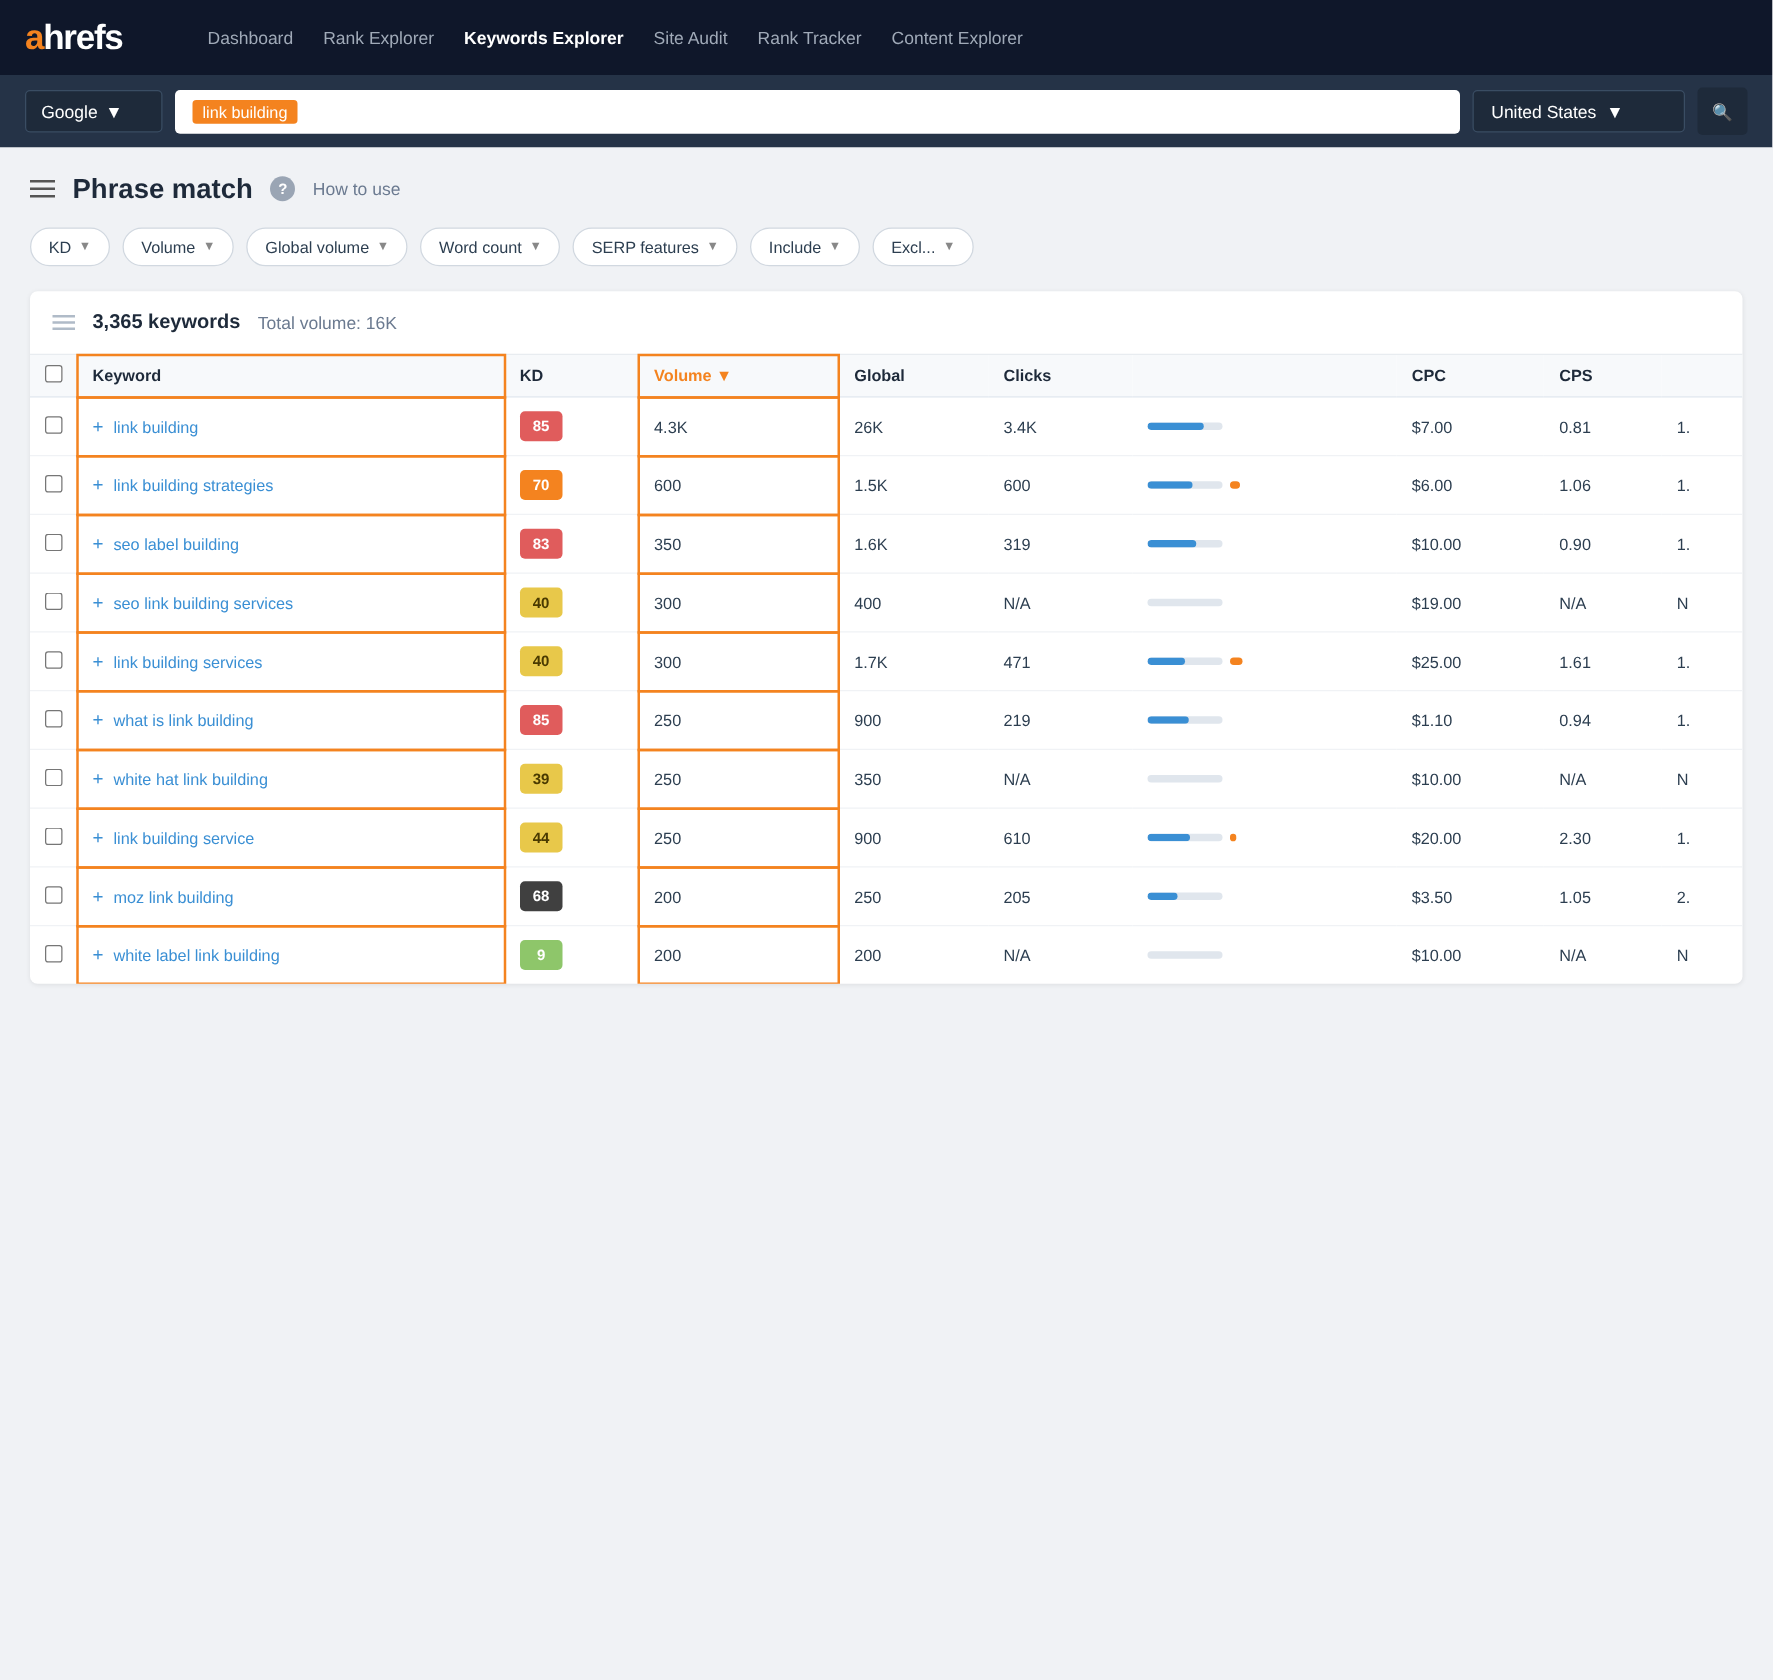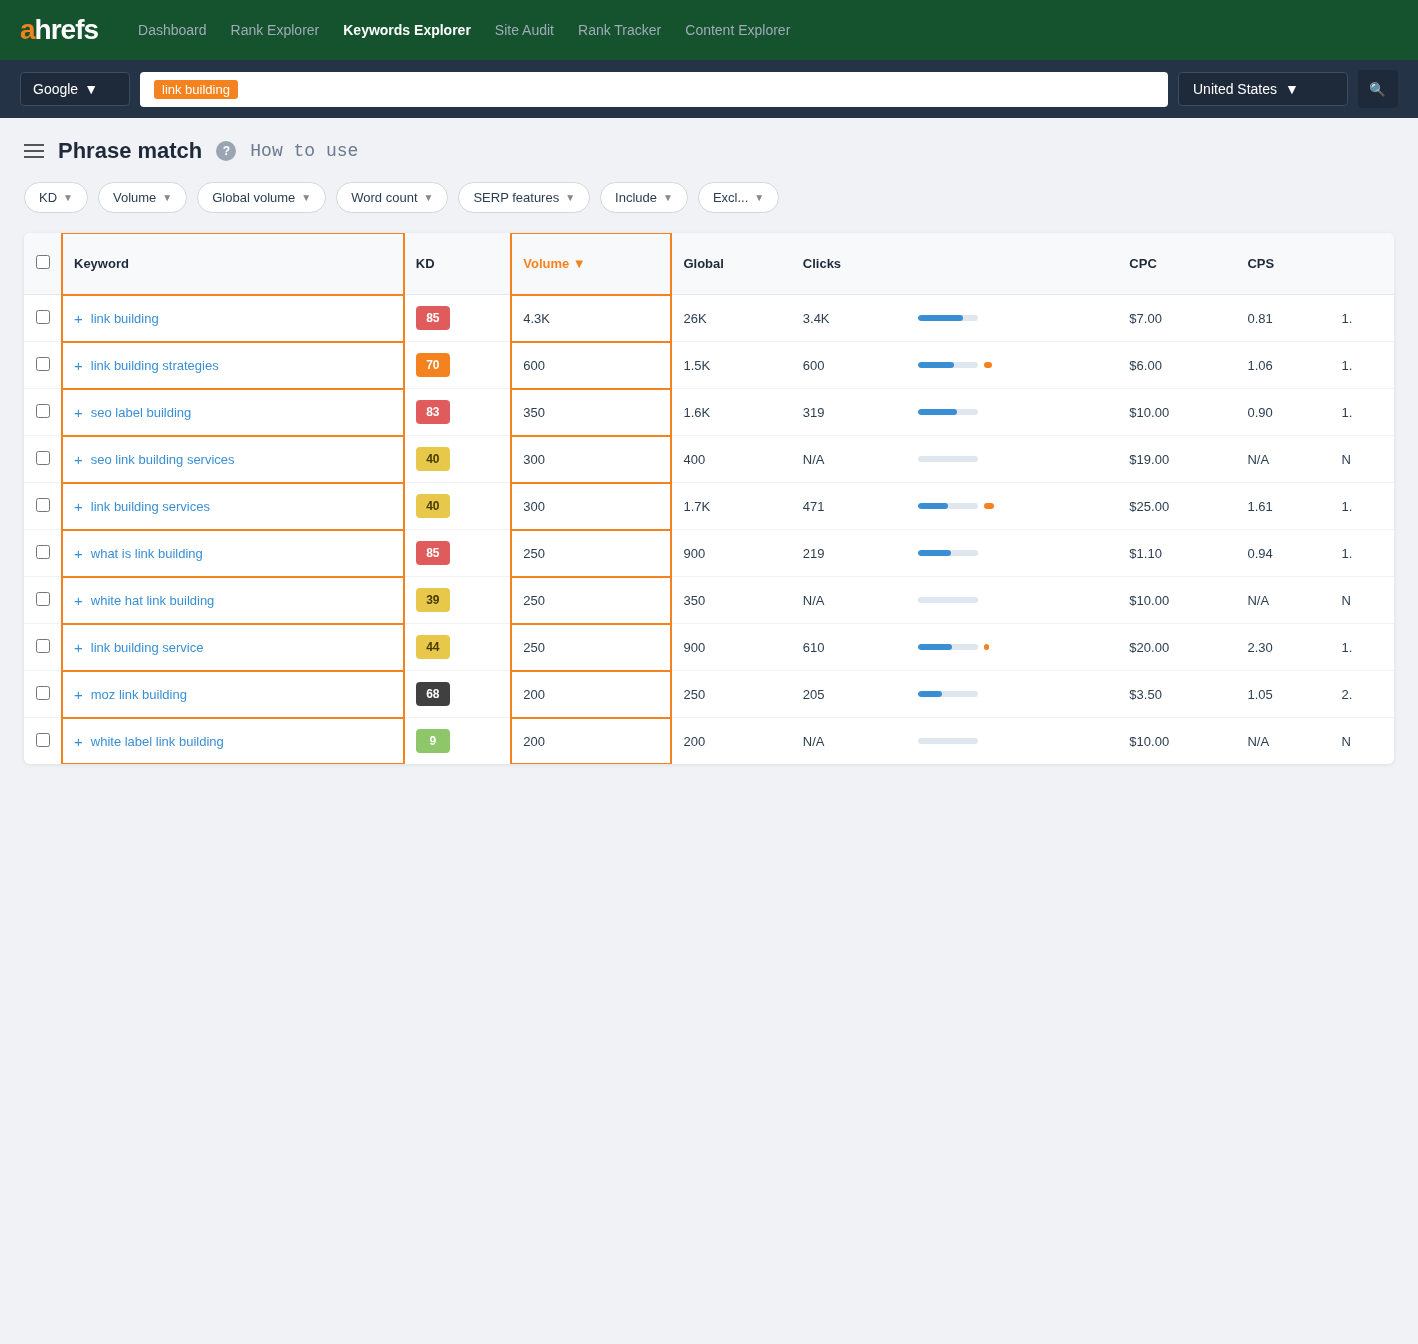--- a/index.html
+++ b/index.html
@@ -1,24 +1,25 @@
 <!DOCTYPE html>
 <html><head>
   <meta charset="utf-8">
   <style>
     * { box-sizing: border-box; margin: 0; padding: 0; }
     body { font-family: -apple-system, BlinkMacSystemFont, 'Segoe UI', sans-serif; background: #f0f2f5; font-size: 14px; }
 
     
     .top-nav {
-      background: #14532d;
+      background: #0f172a;
       display: flex;
       align-items: center;
       padding: 0 20px;
       height: 60px;
+      gap: 28px;
     }
     .logo {
       font-size: 28px;
       font-weight: 900;
       color: #fff;
       letter-spacing: -1px;
       flex-shrink: 0;
     }
     .logo span { color: #f4831f; }
     .nav-links {
@@ -135,23 +136,22 @@
       height: 20px;
       display: flex;
       align-items: center;
       justify-content: center;
       font-size: 12px;
       font-weight: 700;
       cursor: pointer;
     }
     .how-to-use {
       color: #6b7a90;
-      font-size: 18px;
-      cursor: pointer;
-      font-family: Liberation Mono, monospace;
+      font-size: 14px;
+      cursor: pointer;
     }
 
     
     .filter-row {
       display: flex;
       gap: 10px;
       margin-bottom: 20px;
       flex-wrap: wrap;
     }
     .filter-btn {
@@ -208,21 +208,21 @@
       background: #b0bbc8;
     }
 
     
     .kw-table {
       width: 100%;
       border-collapse: collapse;
     }
     .kw-table th {
       background: #f7f9fb;
-      padding: 22px 12px;
+      padding: 8px 12px;
       text-align: left;
       font-size: 13px;
       font-weight: 600;
       color: #1e2a3a;
       border-bottom: 1px solid #e2e8ef;
       white-space: nowrap;
     }
     .kw-table td {
       padding: 11px 12px;
       border-bottom: 1px solid #f0f2f5;
@@ -358,20 +358,29 @@
     </button>
     <button class="filter-btn">
       Include <span class="chevron">▼</span>
     </button>
     <button class="filter-btn">
       Excl... <span class="chevron">▼</span>
     </button>
   </div>
 
   <div class="results-section">
+    <div class="results-header">
+      <div class="drag-handle">
+        <span></span>
+          <span></span>
+          <span></span>
+      </div>
+      <span class="results-count">3,365 keywords</span>
+      <span class="results-meta">Total volume: 16K</span>
+    </div>
 
     <table class="kw-table">
       <thead>
         <tr>
           <th class="th-checkbox">
             <input type="checkbox" class="kw-checkbox" style="">
           </th>
           <th style="outline: 2.5px solid #f4831f; outline-offset:-1px;">Keyword</th>
           <th>KD</th>
           <th style="outline: 2.5px solid #f4831f; outline-offset:-1px; color:#f4831f;">Volume ▼</th>

